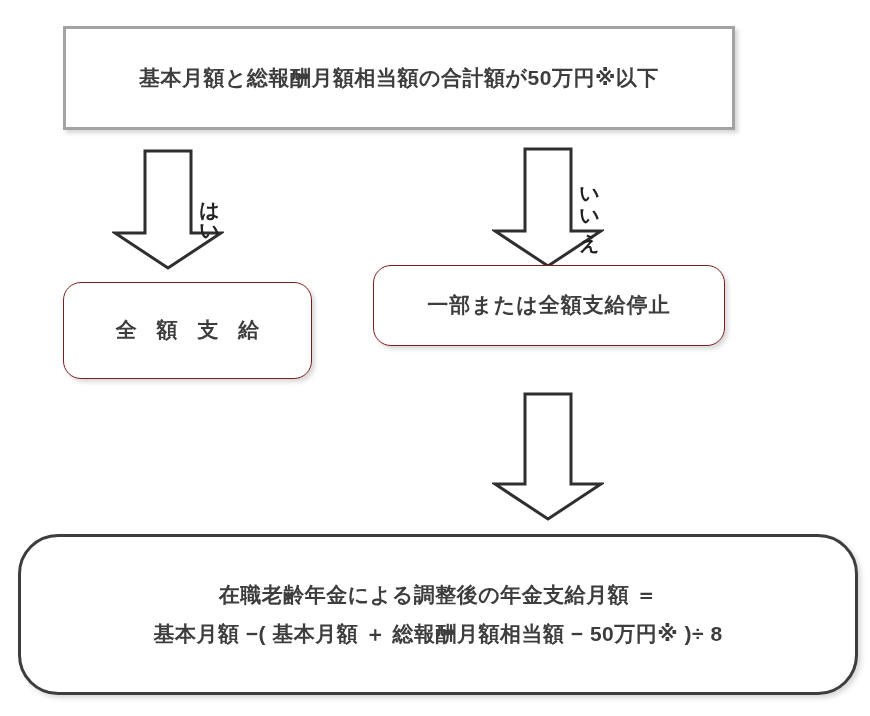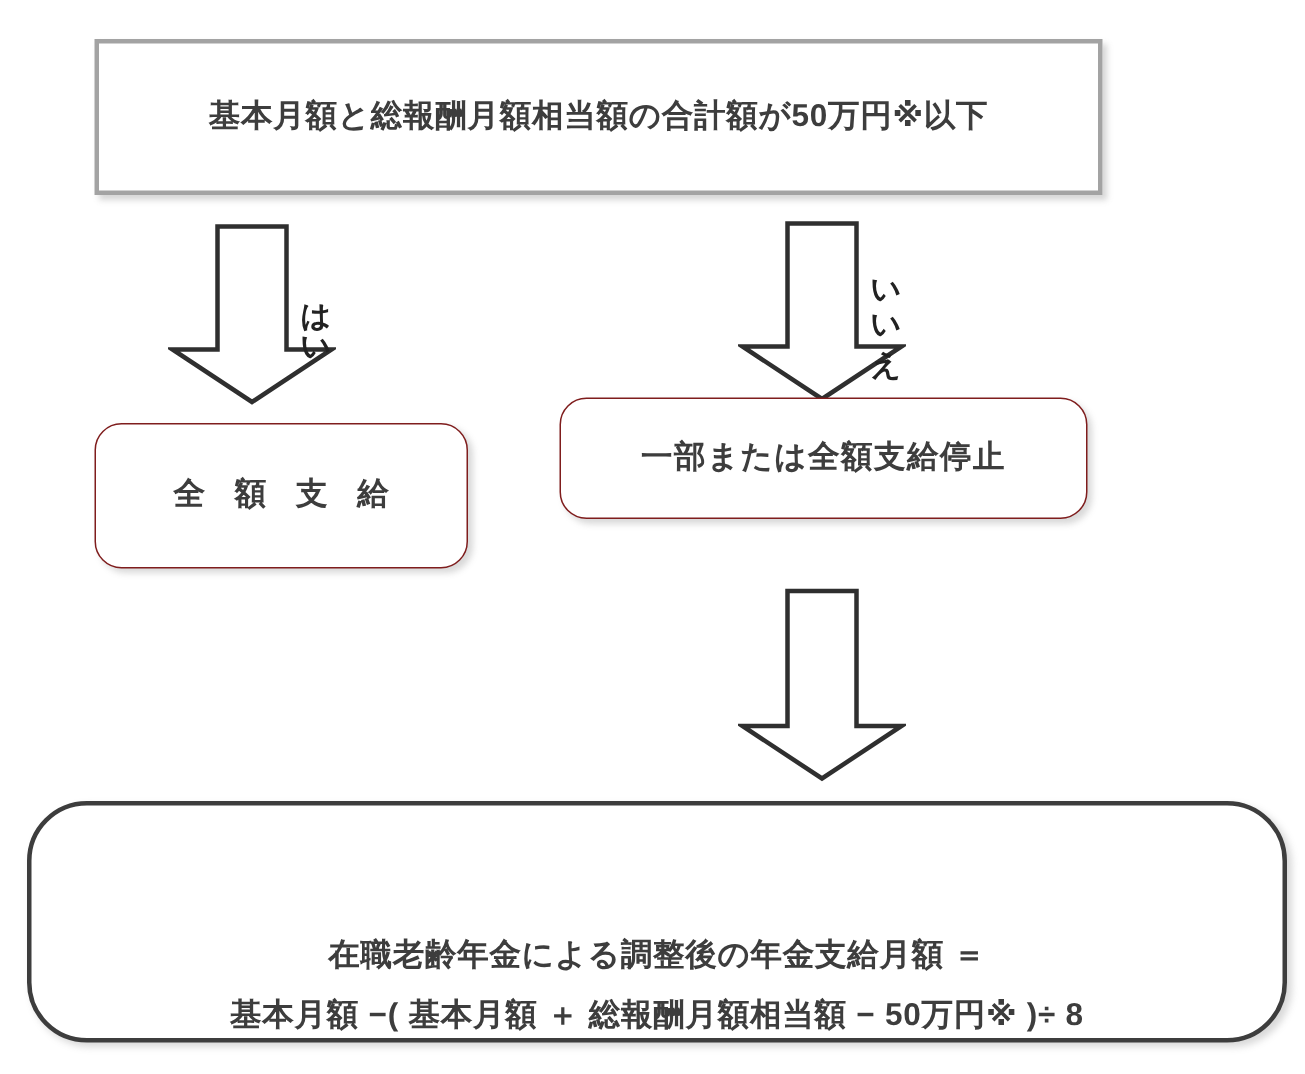--- a/index.html
+++ b/index.html
@@ -94,21 +94,21 @@
     top: 534px;
     width: 840px;
     height: 161px;
     border: 3px solid #3d3d3d;
     border-radius: 40px;
     background: #ffffff;
     box-sizing: border-box;
     display: flex;
     flex-direction: column;
     align-items: center;
-    justify-content: flex-end;
+    justify-content: center;
     box-shadow: 3px 3px 5px rgba(120,120,120,0.28);
   }
   #box-result .node-text {
     position: static;
     font-size: 21px;
     letter-spacing: 0.5px;
   }
   #box-result .line-1 { margin-bottom: 9px; }
 
   

